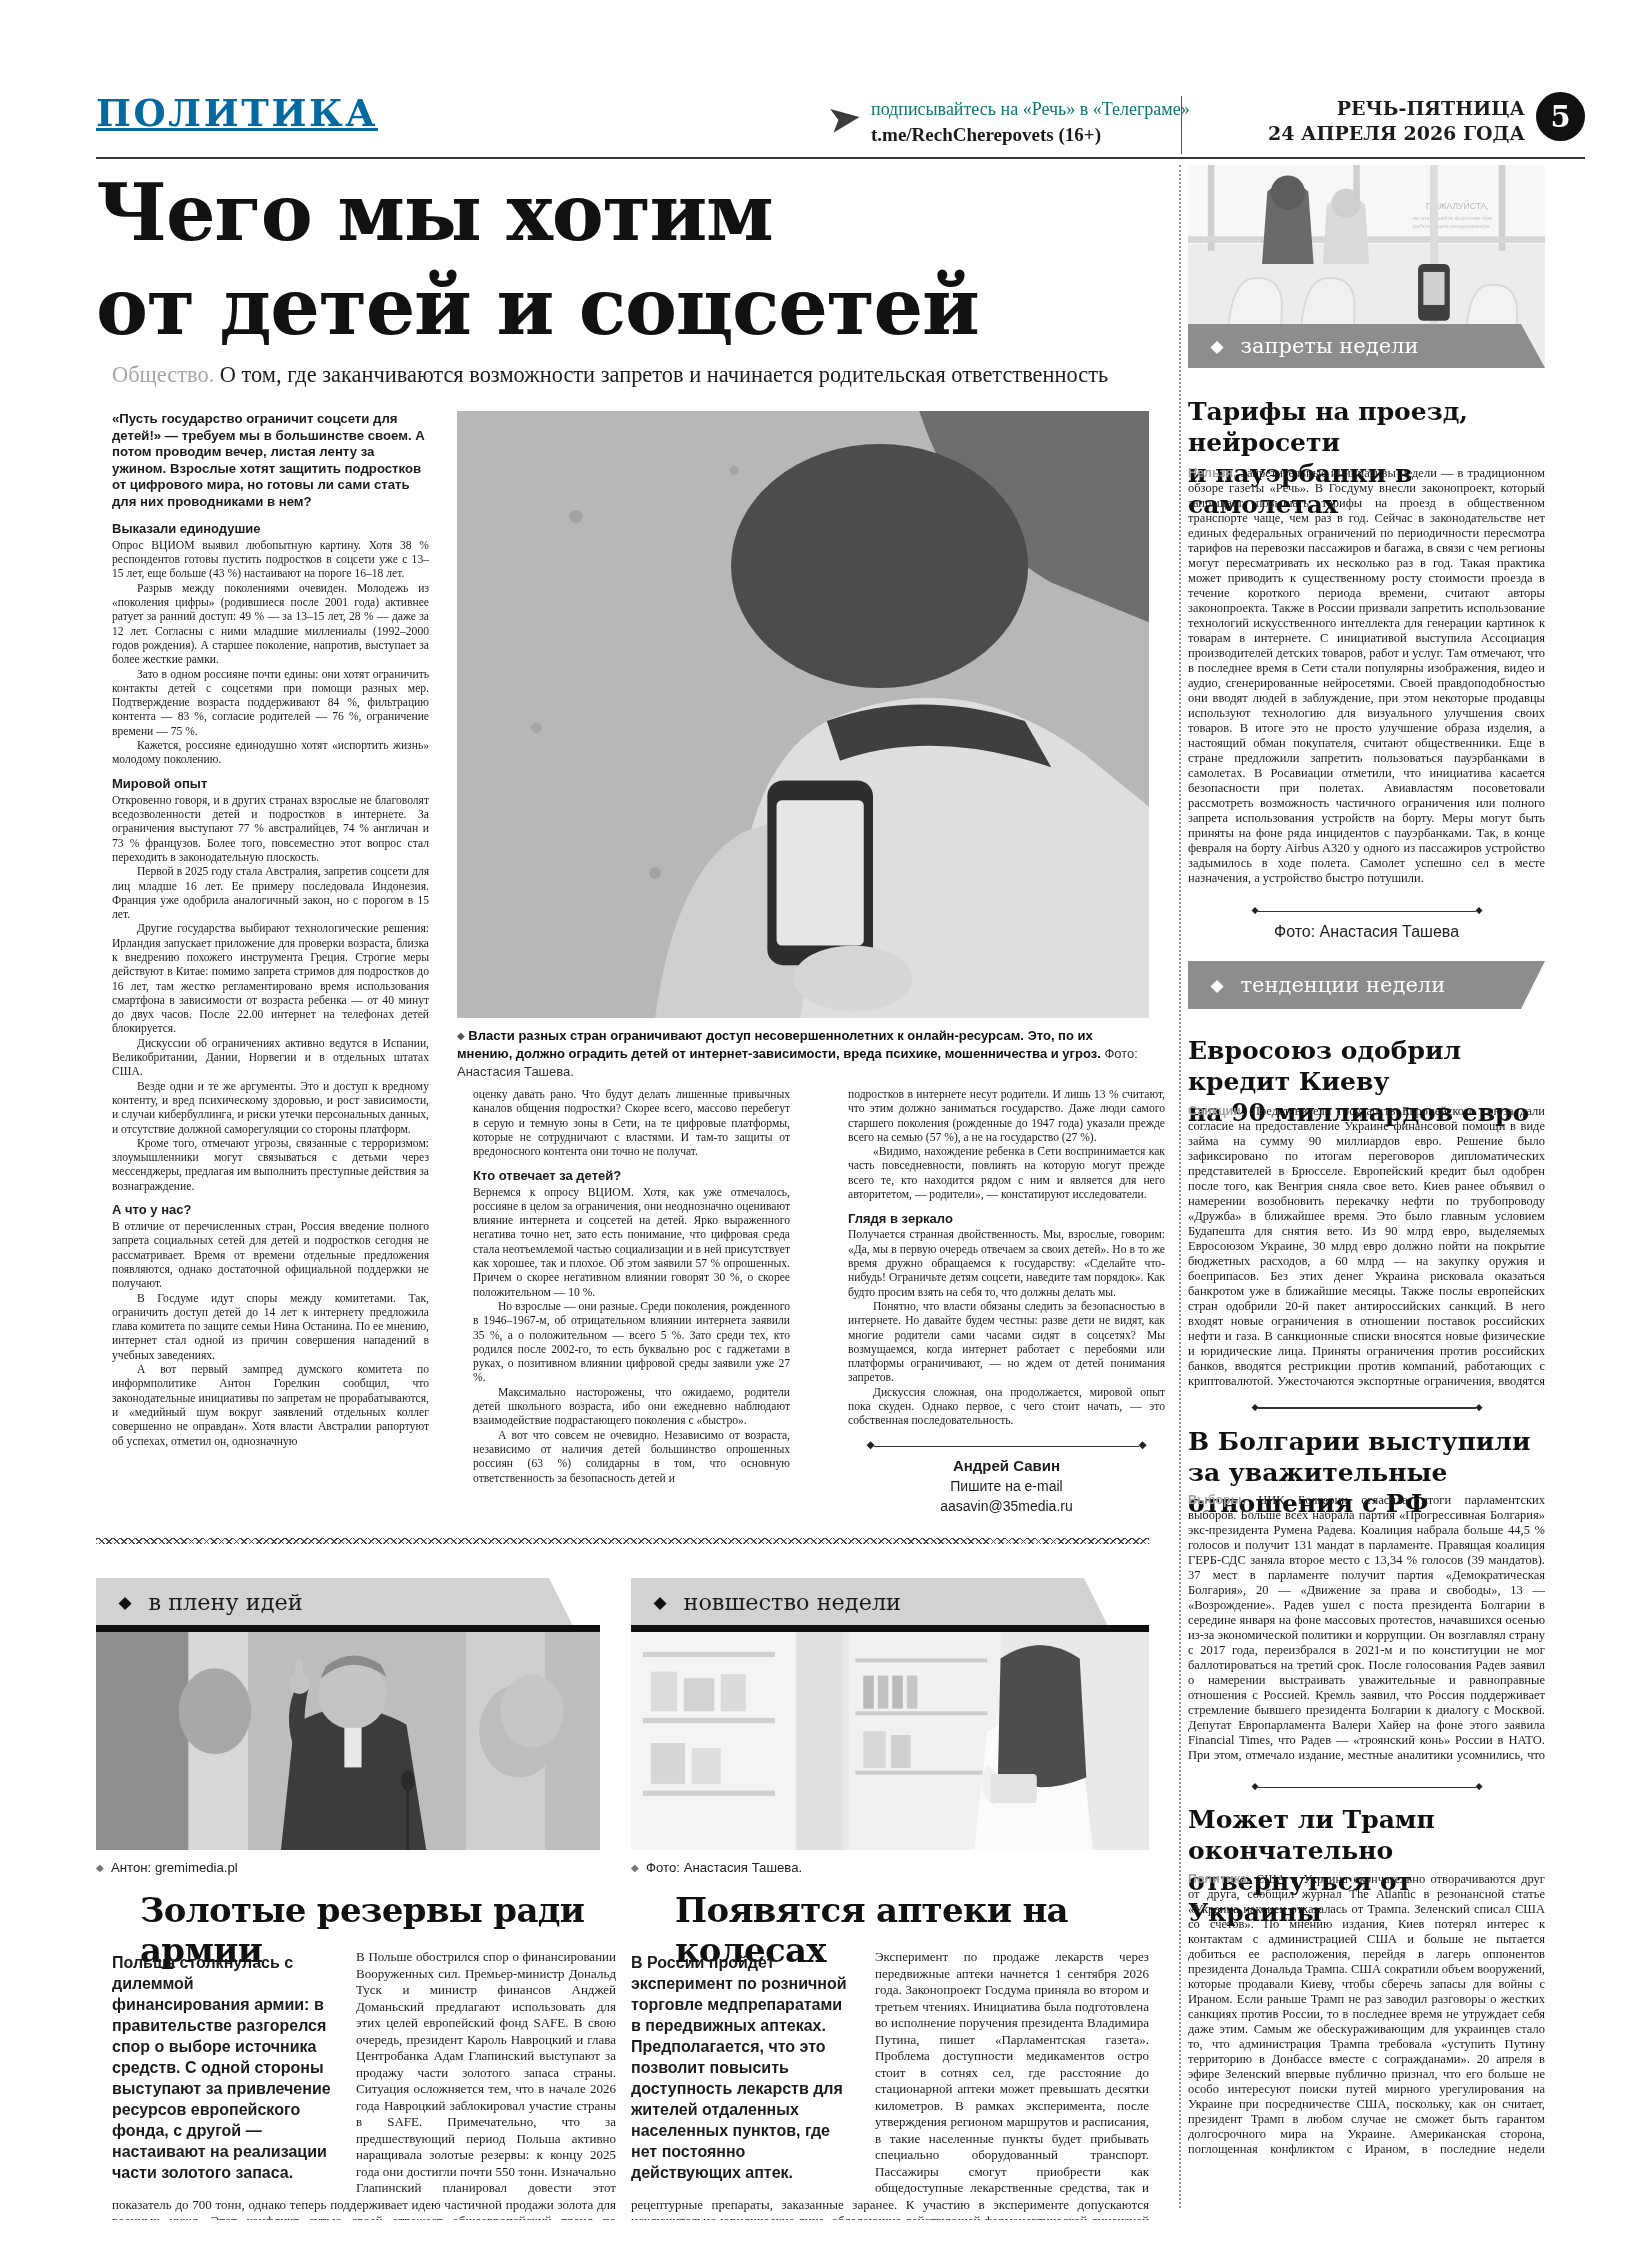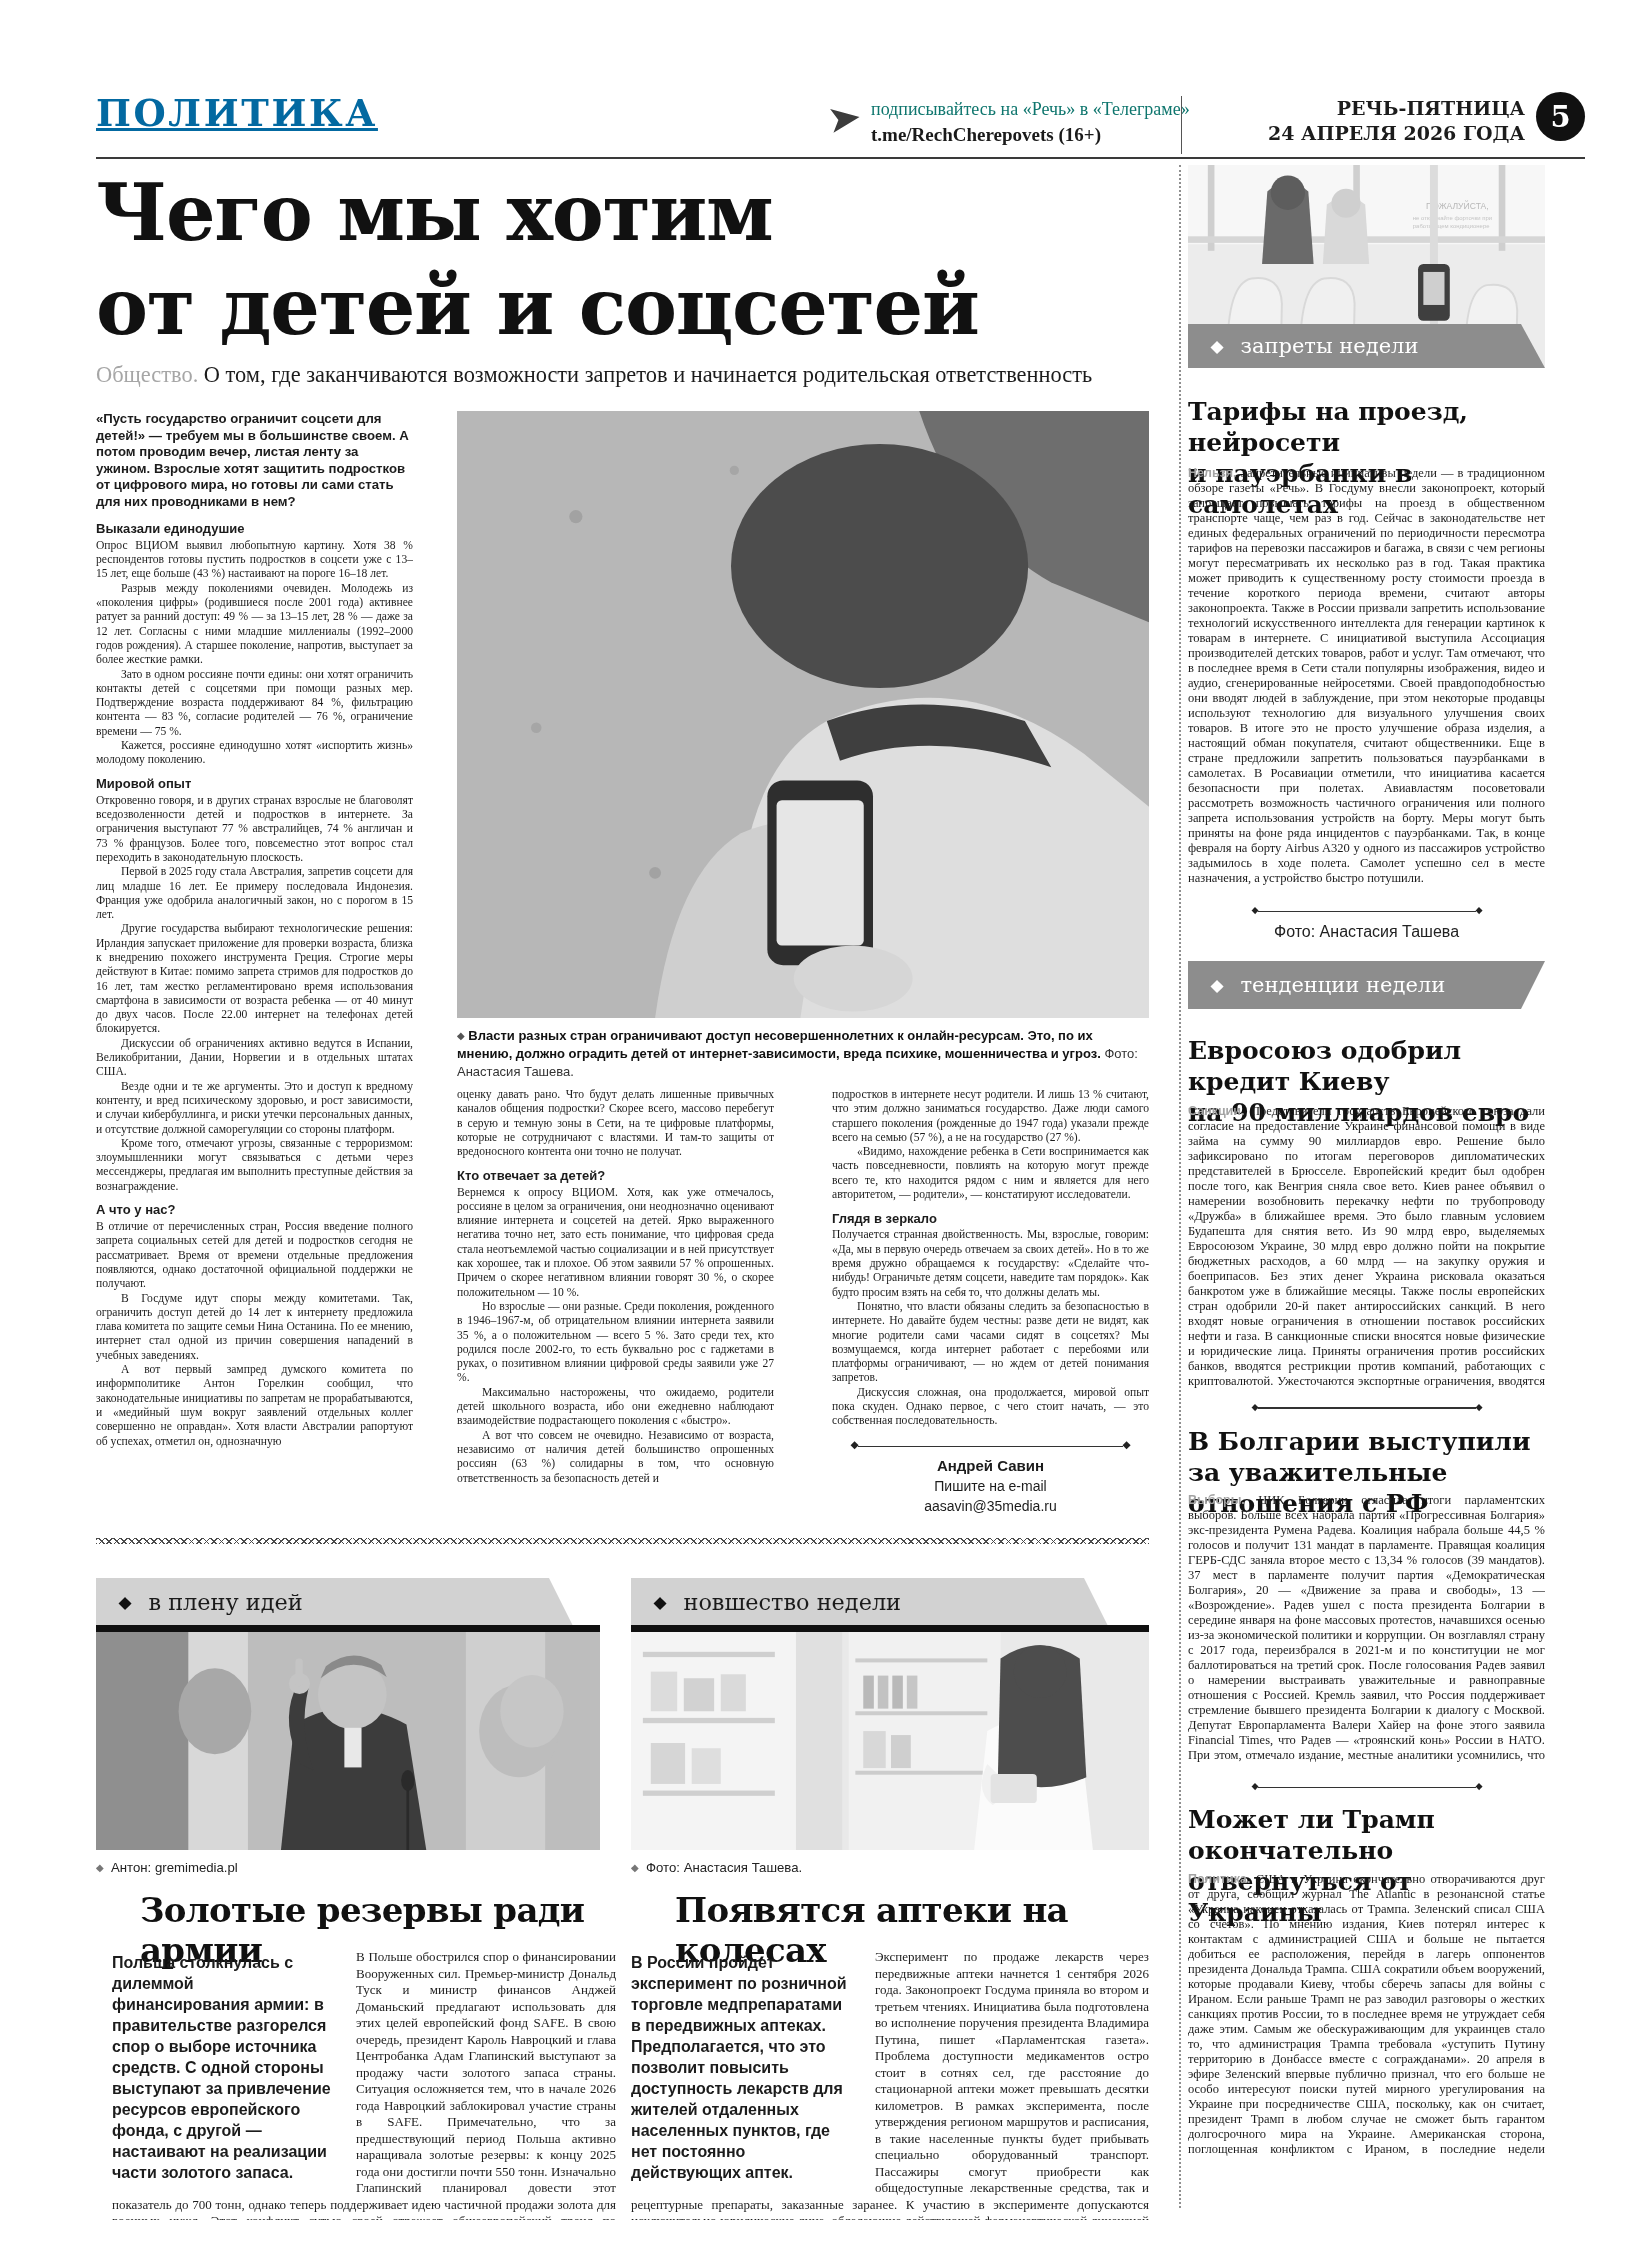--- a/index.html
+++ b/index.html
@@ -14,22 +14,22 @@
   .hdr-right{text-align:right;font-family:"DejaVu Serif",serif;font-weight:bold;font-size:19px;line-height:25px;white-space:pre-line;}
   .page-circle{width:49px;height:49px;border-radius:50%;background:#111;color:#fff;display:flex;align-items:center;justify-content:center;
                font-family:"DejaVu Serif",serif;font-weight:bold;font-size:29px;}
   .hdr-rule{background:#3a3a3a;height:2px;}
   .hdr-vline{width:1.3px;background:#555;}
 
   
   .main-headline{font-family:"DejaVu Serif",serif;font-weight:bold;font-size:78px;line-height:94px;
                  letter-spacing:-1.3px;color:#111;white-space:pre-line;}
   .kicker-line{font-size:22.4px;}
-  .kicker-word{color:#a6a6a6;}
-  .col{text-align:justify;font-size:11.6px;line-height:14.3px;overflow:hidden;}
+  .kicker-word{color:#a6a6a6;margin-left:16px;}
+  .col{text-align:justify;font-size:11.6px;line-height:14.3px;overflow:hidden;margin-left:16px;}
   .col .lead{font-family:"Liberation Sans",sans-serif;font-weight:bold;font-size:13.2px;line-height:16.5px;margin:0 0 12px 0;text-align:left;}
   .subhead{font-family:"Liberation Sans",sans-serif;font-weight:bold;font-size:13px;margin:9.2px 0 2.6px 0;text-align:left;}
   .para{margin:0;}
   .para.indent{text-indent:25px;}
   .sig-divider{height:1.3px;background:#333;position:relative;margin:17px 26.4px 9.2px 26.4px;}
   .sig-divider:before,.sig-divider:after{content:"◆";position:absolute;top:-7.3px;font-size:10.6px;color:#222;}
   .sig-divider:before{left:-8px;} .sig-divider:after{right:-8px;}
   .sig{text-align:center;font-family:"Liberation Sans",sans-serif;line-height:20px;}
   .sig .sig-name{font-weight:bold;font-size:15px;}
   .sig .sig-sub{font-size:14px;}

